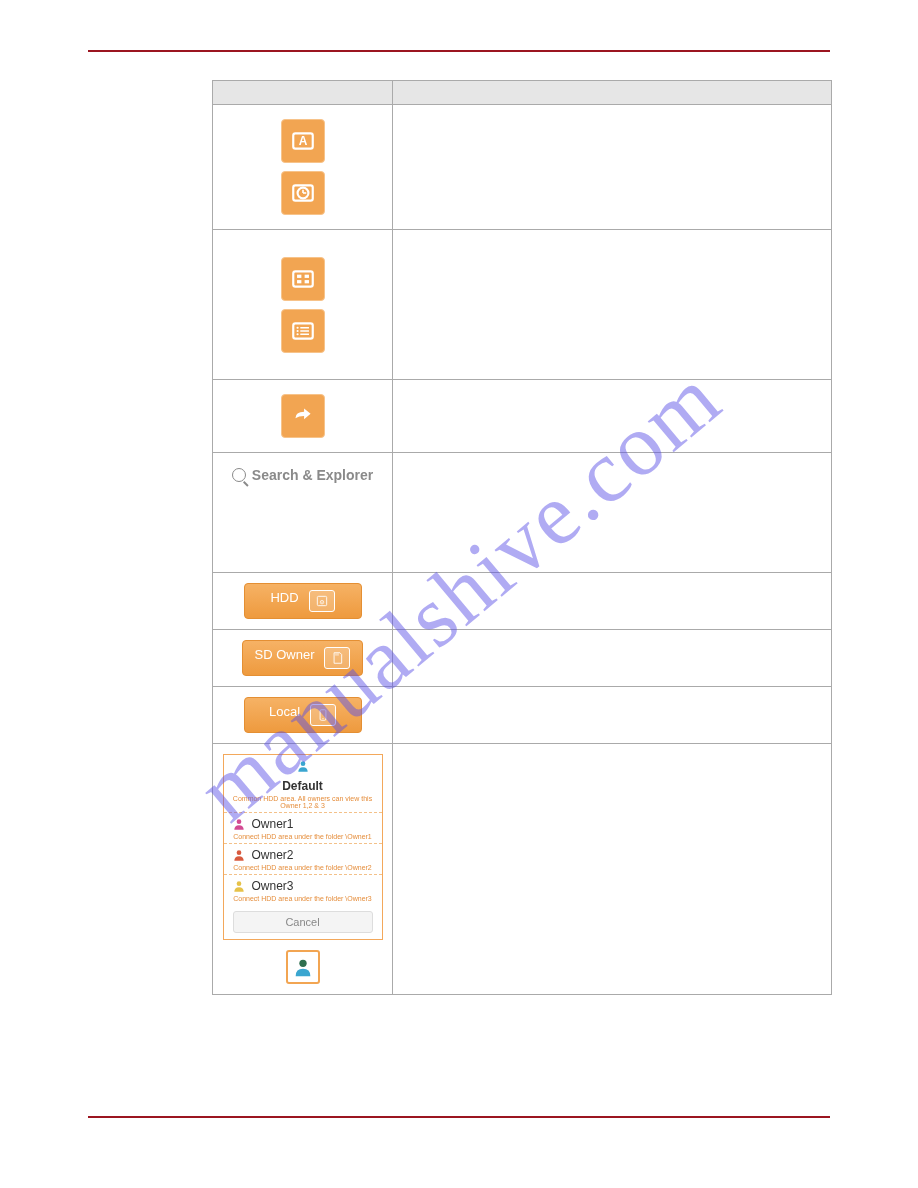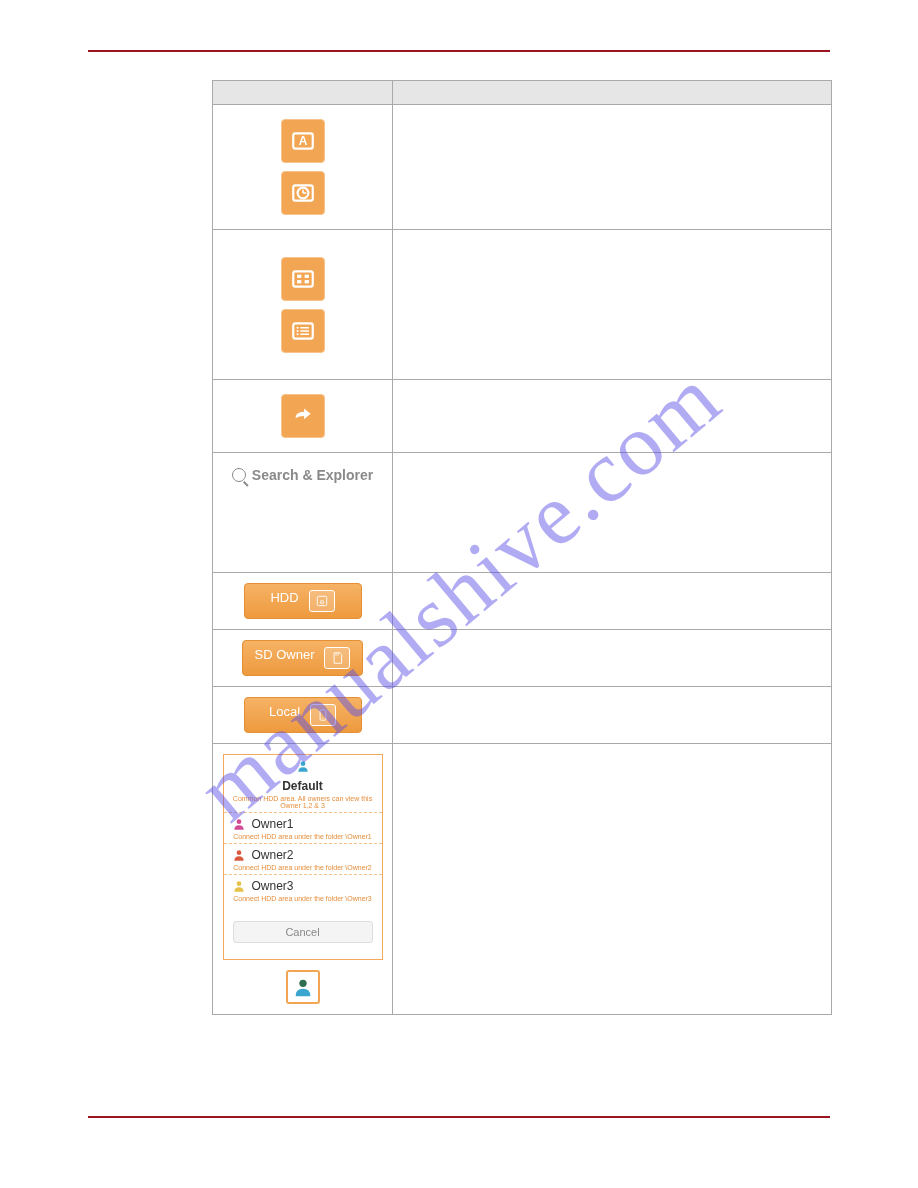--- a/index.html
+++ b/index.html
@@ -106,21 +106,21 @@
       font-size: 12px;
       color: #333;
     }
     .owner-card .owner-sub {
       font-size: 7px; color: #e58d3b;
       padding: 0 8px 3px 8px;
       border-bottom: 1px dashed #f3c189;
     }
     .owner-card .owner-item.sel { font-weight: bold; flex-direction: column; }
     .owner-cancel {
-      width: 140px; margin: 16px auto; padding: 4px 0;
+      width: 140px; margin: 6px auto; padding: 4px 0;
       text-align: center; font-size: 11px; color: #888;
       background:#f4f4f4; border:1px solid #ddd; border-radius: 3px;
     }
     .person-icon { width:14px; height:14px; }
 
     .watermark {
       position: absolute;
       left: 50%; top: 50%;
       transform: translate(-50%, -50%) rotate(-40deg);
       font-size: 88px;

